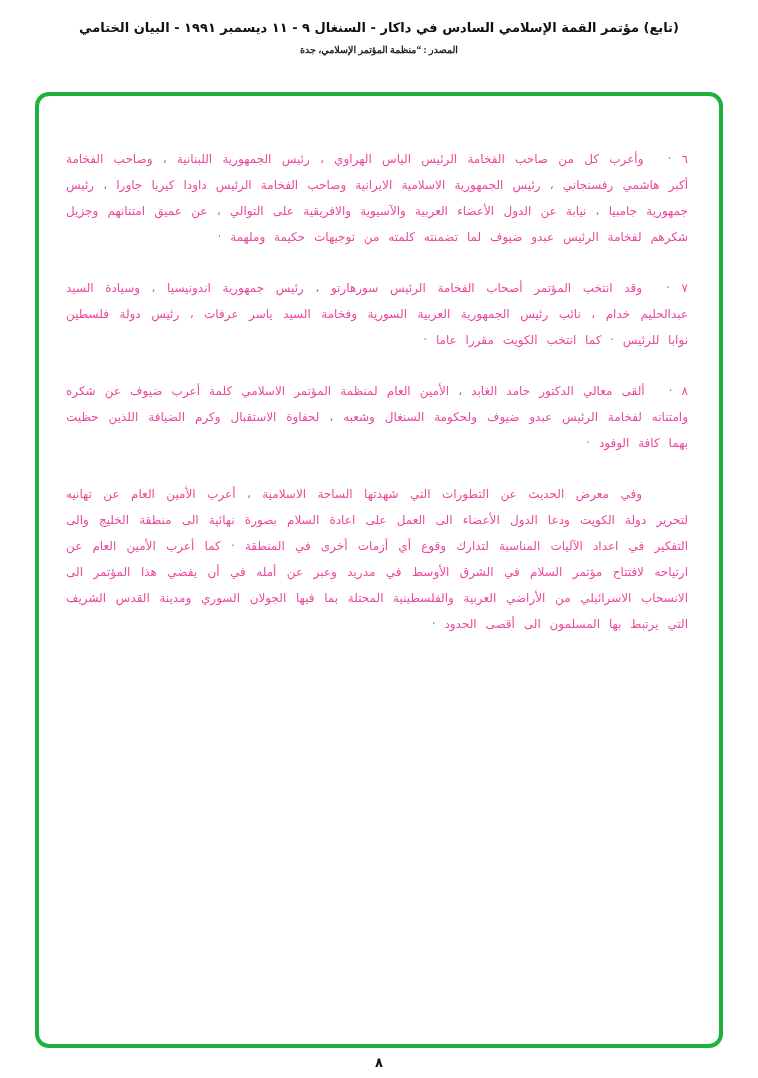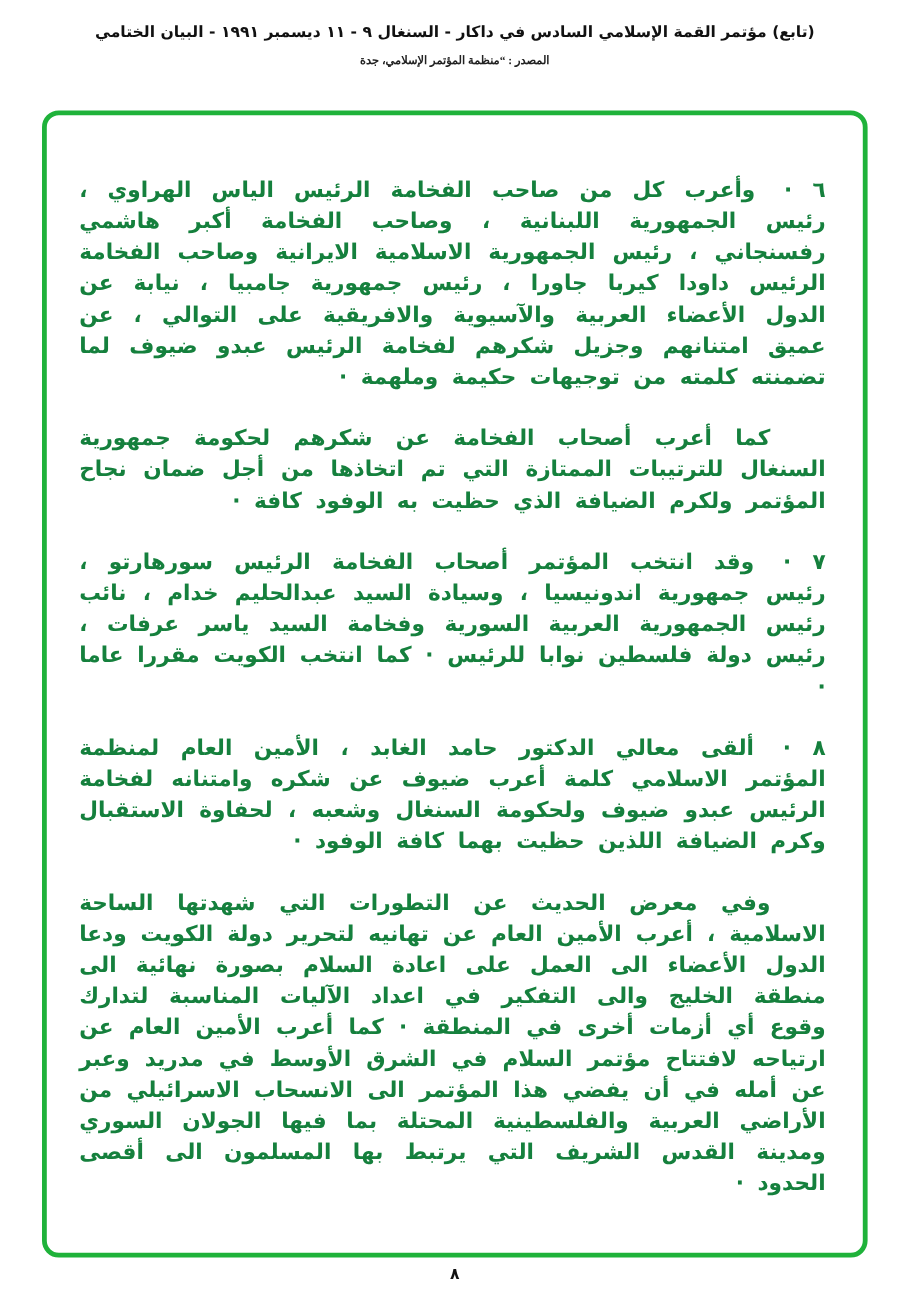--- a/index.html
+++ b/index.html
@@ -46,25 +46,25 @@
     background: transparent;
   }
 
   .body-text {
     position: absolute;
     top: 146px;
     right: 70px;
     width: 622px;
     direction: rtl;
     text-align: justify;
-    font-size: 18px;
-    font-weight: bold;
+    font-size: 12px;
+    font-weight: normal;
     line-height: 26px;
     word-spacing: 5px;
-    color: #15803d;
+    color: #ec4899;
   }
   .para { margin: 0 0 25px 0; }
   .para:last-child { margin-bottom: 0; margin-top: 16px; }
   .pnum { margin-left: 24px; white-space: nowrap; }
   .indented { text-indent: 46px; }
 
   .page-number {
     position: absolute;
     bottom: 8px;
     left: 0;
@@ -81,21 +81,20 @@
 <div class="header">
   <div class="header-title">(تابع) مؤتمر القمة الإسلامي السادس في داكار - السنغال ٩ - ١١ ديسمبر ١٩٩١ - البيان الختامي</div>
   <div class="header-source">المصدر : “منظمة المؤتمر الإسلامي، جدة</div>
 </div>
 
 <div class="frame"></div>
 
 <div class="body-text">
   <p class="para"><span class="pnum">٦ ·</span><span>وأعرب كل من صاحب الفخامة الرئيس الياس الهراوي ، رئيس الجمهورية اللبنانية ، وصاحب الفخامة أكبر هاشمي رفسنجاني ، رئيس الجمهورية الاسلامية الايرانية وصاحب الفخامة الرئيس داودا كيربا جاورا ، رئيس جمهورية جامبيا ، نيابة عن الدول الأعضاء العربية والآسيوية والافريقية على التوالي ، عن عميق امتنانهم وجزيل شكرهم لفخامة الرئيس عبدو ضيوف لما تضمنته كلمته من توجيهات حكيمة وملهمة ·</span></p>
 
-  <p class="para indented"><span>كما أعرب أصحاب الفخامة عن شكرهم لحكومة جمهورية السنغال للترتيبات الممتازة التي تم اتخاذها من أجل ضمان نجاح المؤتمر ولكرم الضيافة الذي حظيت به الوفود كافة ·</span></p>
 
   <p class="para"><span class="pnum">٧ ·</span><span>وقد انتخب المؤتمر أصحاب الفخامة الرئيس سورهارتو ، رئيس جمهورية اندونيسيا ، وسيادة السيد عبدالحليم خدام ، نائب رئيس الجمهورية العربية السورية وفخامة السيد ياسر عرفات ، رئيس دولة فلسطين نوابا للرئيس · كما انتخب الكويت مقررا عاما ·</span></p>
 
   <p class="para"><span class="pnum">٨ ·</span><span>ألقى معالي الدكتور حامد الغابد ، الأمين العام لمنظمة المؤتمر الاسلامي كلمة أعرب ضيوف عن شكره وامتنانه لفخامة الرئيس عبدو ضيوف ولحكومة السنغال وشعبه ، لحفاوة الاستقبال وكرم الضيافة اللذين حظيت بهما كافة الوفود ·</span></p>
 
   <p class="para indented"><span>وفي معرض الحديث عن التطورات التي شهدتها الساحة الاسلامية ، أعرب الأمين العام عن تهانيه لتحرير دولة الكويت ودعا الدول الأعضاء الى العمل على اعادة السلام بصورة نهائية الى منطقة الخليج والى التفكير في اعداد الآليات المناسبة لتدارك وقوع أي أزمات أخرى في المنطقة · كما أعرب الأمين العام عن ارتياحه لافتتاح مؤتمر السلام في الشرق الأوسط في مدريد وعبر عن أمله في أن يفضي هذا المؤتمر الى الانسحاب الاسرائيلي من الأراضي العربية والفلسطينية المحتلة بما فيها الجولان السوري ومدينة القدس الشريف التي يرتبط بها المسلمون الى أقصى الحدود ·</span></p>
 </div>
 
 <div class="page-number">٨</div>
 

